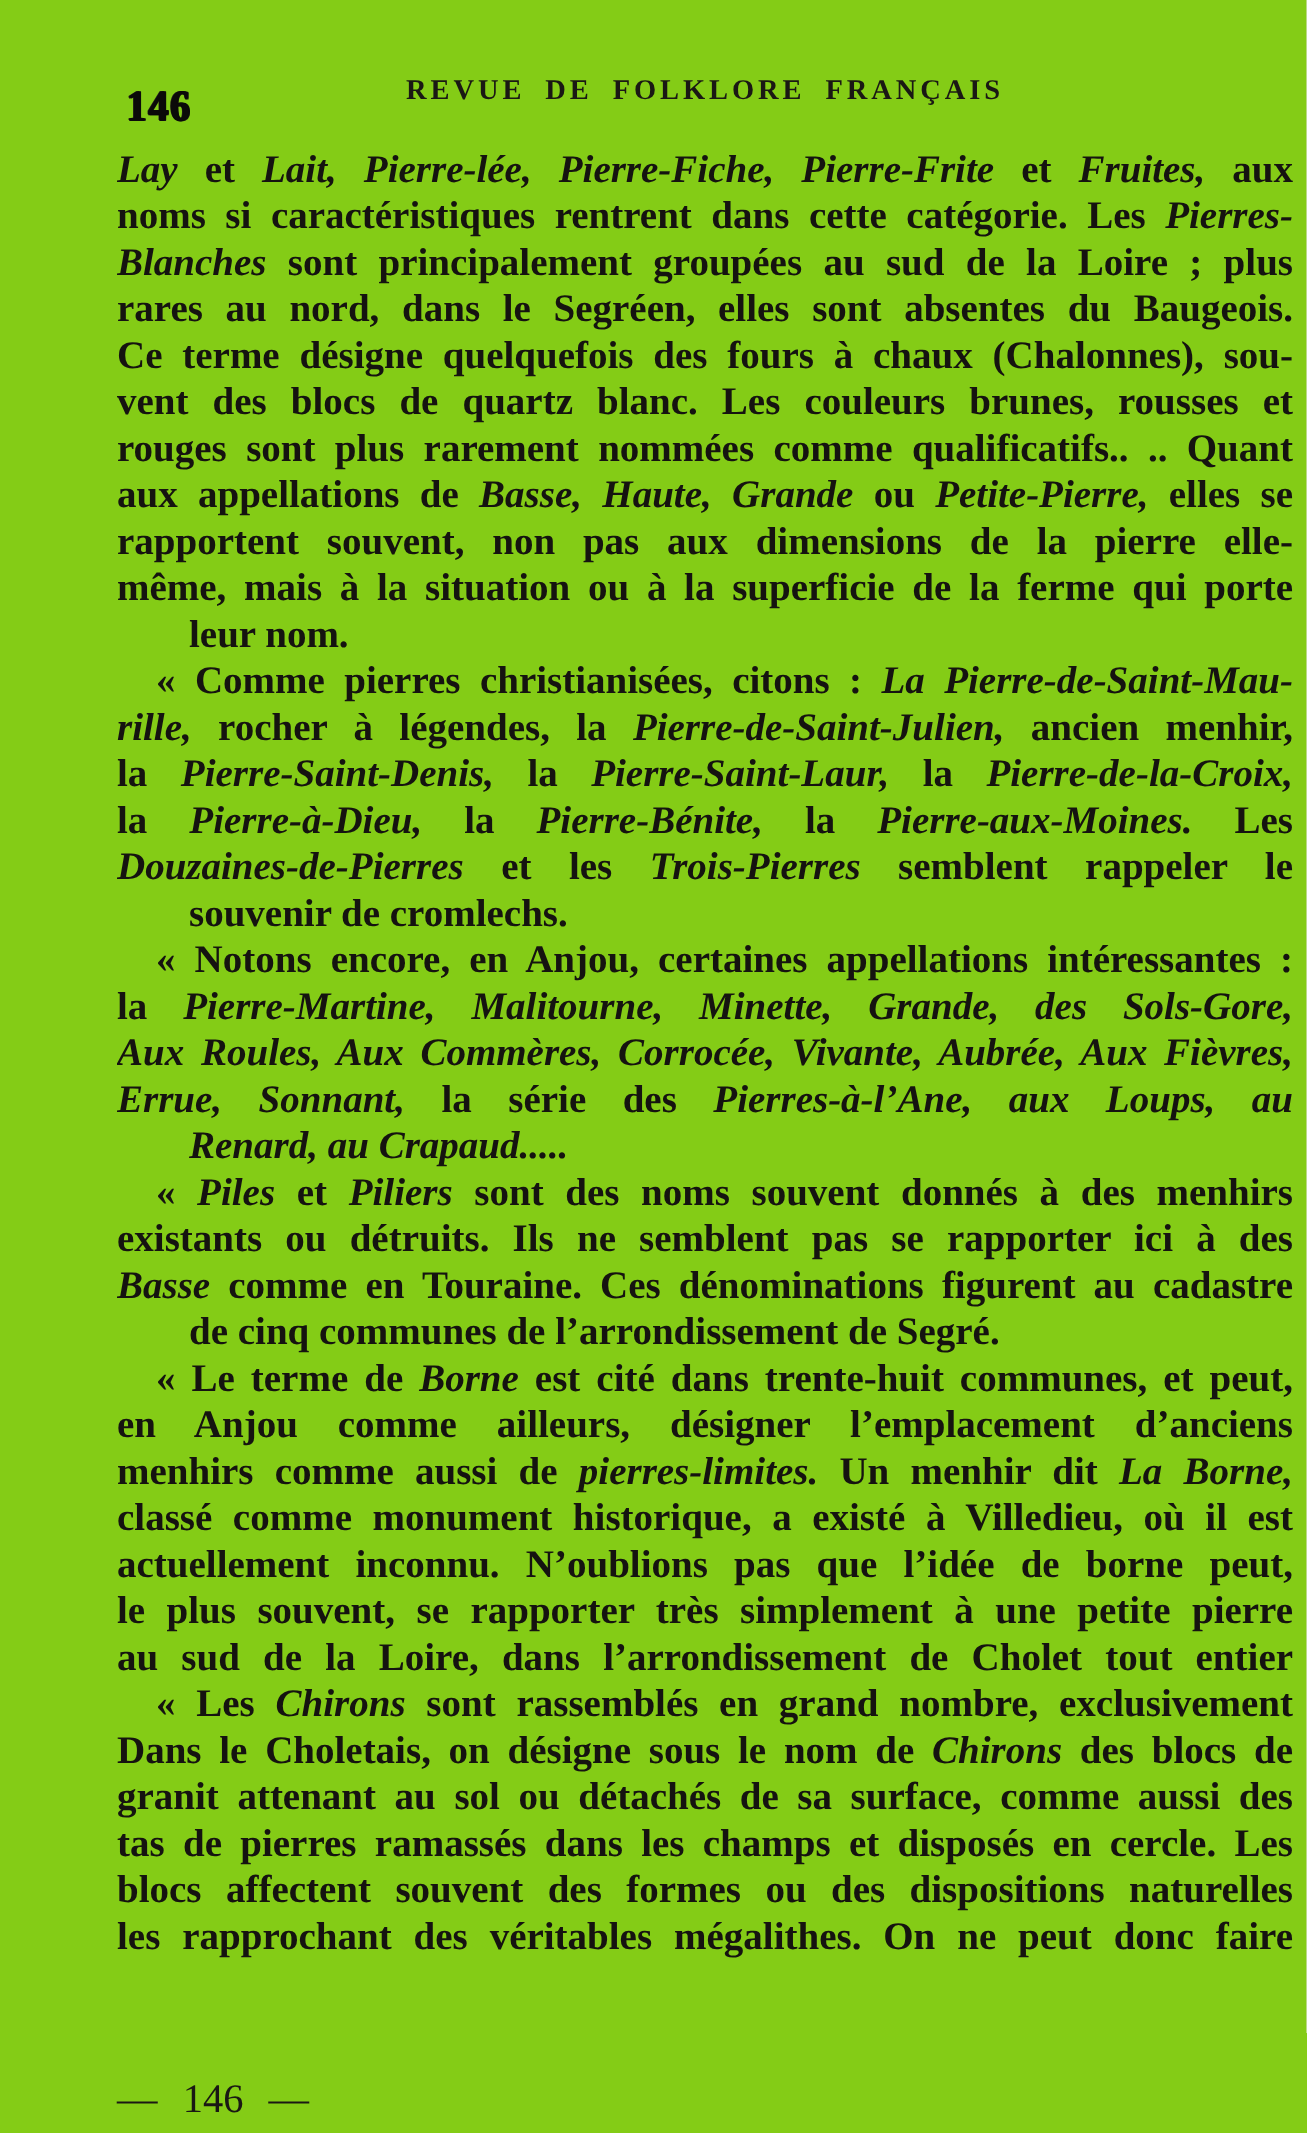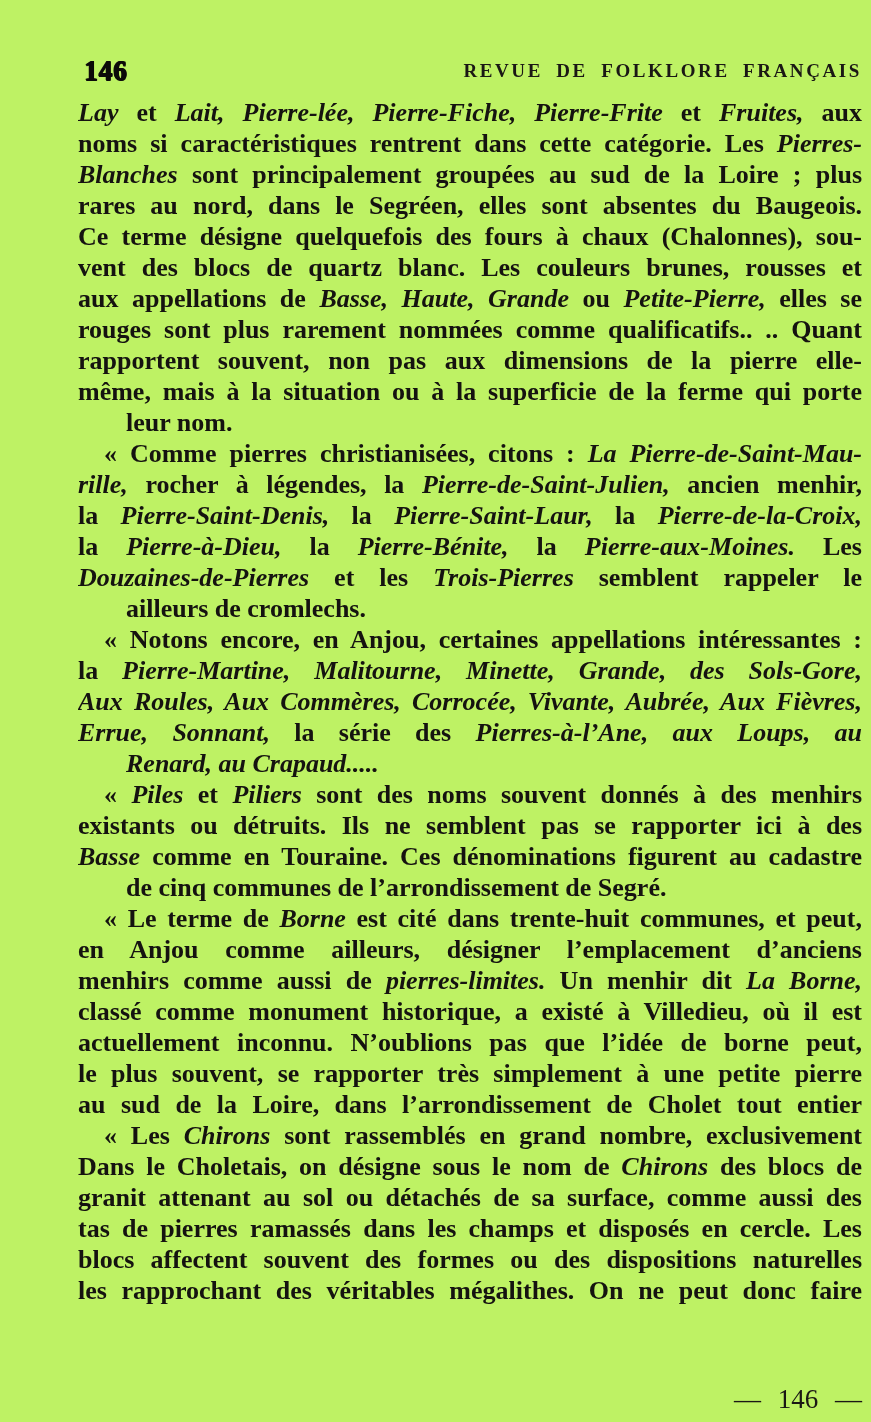--- a/index.html
+++ b/index.html
@@ -4,43 +4,43 @@
 <style>
   html, body {
     margin: 0;
     padding: 0;
     background: #e8e6e1;
   }
   .page {
     position: relative;
     width: 871px;
     height: 1422px;
-    background: #bef264;
+    background: #84cc16;
     overflow: hidden;
     font-family: "Liberation Serif", "DejaVu Serif", serif;
     color: #151310;
   }
   
   .header-pagenum {
     position: absolute;
     left: 84px;
     top: 55px;
     font-size: 27px;
     font-weight: 700;
     letter-spacing: 1px;
     color: #0b0a09;
     text-shadow: 1px 0 0 #0b0a09, 0 1px 0 #0b0a09, 1px 1px 0 #1a1814, -0.5px 0.5px 0 #2a271f;
     transform: scaleY(1.08);
   }
   .header-title {
     position: absolute;
     left: 78px;
     width: 784px;
-    top: 60px;
-    text-align: right;
+    top: 50px;
+    text-align: center;
     font-size: 19px;
     font-weight: 700;
     letter-spacing: 2.6px;
     word-spacing: 6px;
     color: #1a1814;
   }
   
   .body-text {
     position: absolute;
     left: 78px;
@@ -64,51 +64,51 @@
   .line.indent {
     text-indent: 26px;
   }
   .it { font-style: italic; }
   
   .footer {
     position: absolute;
     left: 78px;
     width: 784px;
     top: 1384px;
-    text-align: right;
+    text-align: left;
     font-size: 27px;
     color: #1a1814;
     word-spacing: 10px;
   }
 </style>
 </head>
 <body>
 
 <div class="page">
   <div class="header-pagenum">146</div>
   <div class="header-title">REVUE DE FOLKLORE FRANÇAIS</div>
 
   <div class="body-text">
       <div class="line"><span class="it">Lay</span><span class="ro"> et </span><span class="it">Lait,</span><span class="ro"> </span><span class="it">Pierre-lée,</span><span class="ro"> </span><span class="it">Pierre-Fiche,</span><span class="ro"> </span><span class="it">Pierre-Frite</span><span class="ro"> et </span><span class="it">Fruites,</span><span class="ro"> aux</span></div>
       <div class="line"><span class="ro">noms si caractéristiques rentrent dans cette catégorie. Les </span><span class="it">Pierres-</span></div>
       <div class="line"><span class="it">Blanches</span><span class="ro"> sont principalement groupées au sud de la Loire ; plus</span></div>
       <div class="line"><span class="ro">rares au nord, dans le Segréen, elles sont absentes du Baugeois.</span></div>
       <div class="line"><span class="ro">Ce terme désigne quelquefois des fours à chaux (Chalonnes), sou-</span></div>
       <div class="line"><span class="ro">vent des blocs de quartz blanc. Les couleurs brunes, rousses et</span></div>
+      <div class="line"><span class="ro">rouges sont plus rarement nommées comme qualificatifs.. .. Quant</span></div>
       <div class="line"><span class="ro">aux appellations de </span><span class="it">Basse,</span><span class="ro"> </span><span class="it">Haute,</span><span class="ro"> </span><span class="it">Grande</span><span class="ro"> ou </span><span class="it">Petite-Pierre,</span><span class="ro"> elles se</span></div>
-      <div class="line"><span class="ro">rouges sont plus rarement nommées comme qualificatifs.. .. Quant</span></div>
       <div class="line"><span class="ro">rapportent souvent, non pas aux dimensions de la pierre elle-</span></div>
       <div class="line"><span class="ro">même, mais à la situation ou à la superficie de la ferme qui porte</span></div>
       <div class="line last"><span class="ro">leur nom.</span></div>
       <div class="line indent"><span class="ro">« Comme pierres christianisées, citons : </span><span class="it">La Pierre-de-Saint-Mau-</span></div>
       <div class="line"><span class="it">rille,</span><span class="ro"> rocher à légendes, la </span><span class="it">Pierre-de-Saint-Julien,</span><span class="ro"> ancien menhir,</span></div>
       <div class="line"><span class="ro">la </span><span class="it">Pierre-Saint-Denis,</span><span class="ro"> la </span><span class="it">Pierre-Saint-Laur,</span><span class="ro"> la </span><span class="it">Pierre-de-la-Croix,</span></div>
       <div class="line"><span class="ro">la </span><span class="it">Pierre-à-Dieu,</span><span class="ro"> la </span><span class="it">Pierre-Bénite,</span><span class="ro"> la </span><span class="it">Pierre-aux-Moines.</span><span class="ro"> Les</span></div>
       <div class="line"><span class="it">Douzaines-de-Pierres</span><span class="ro"> et les </span><span class="it">Trois-Pierres</span><span class="ro"> semblent rappeler le</span></div>
-      <div class="line last"><span class="ro">ailleurs de cromlechs.</span></div>
+      <div class="line last"><span class="ro">souvenir de cromlechs.</span></div>
       <div class="line indent"><span class="ro">« Notons encore, en Anjou, certaines appellations intéressantes :</span></div>
       <div class="line"><span class="ro">la </span><span class="it">Pierre-Martine,</span><span class="ro"> </span><span class="it">Malitourne,</span><span class="ro"> </span><span class="it">Minette,</span><span class="ro"> </span><span class="it">Grande,</span><span class="ro"> </span><span class="it">des Sols-Gore,</span></div>
       <div class="line"><span class="it">Aux Roules, Aux Commères, Corrocée, Vivante, Aubrée, Aux Fièvres,</span></div>
       <div class="line"><span class="it">Errue, Sonnant,</span><span class="ro"> la série des </span><span class="it">Pierres-à-l’Ane,</span><span class="ro"> </span><span class="it">aux Loups,</span><span class="ro"> </span><span class="it">au</span></div>
       <div class="line last"><span class="it">Renard, au Crapaud.....</span></div>
       <div class="line indent"><span class="ro">« </span><span class="it">Piles</span><span class="ro"> et </span><span class="it">Piliers</span><span class="ro"> sont des noms souvent donnés à des menhirs</span></div>
       <div class="line"><span class="ro">existants ou détruits. Ils ne semblent pas se rapporter ici à des</span></div>
       <div class="line"><span class="it">Basse</span><span class="ro"> comme en Touraine. Ces dénominations figurent au cadastre</span></div>
       <div class="line last"><span class="ro">de cinq communes de l’arrondissement de Segré.</span></div>
       <div class="line indent"><span class="ro">« Le terme de </span><span class="it">Borne</span><span class="ro"> est cité dans trente-huit communes, et peut,</span></div>

